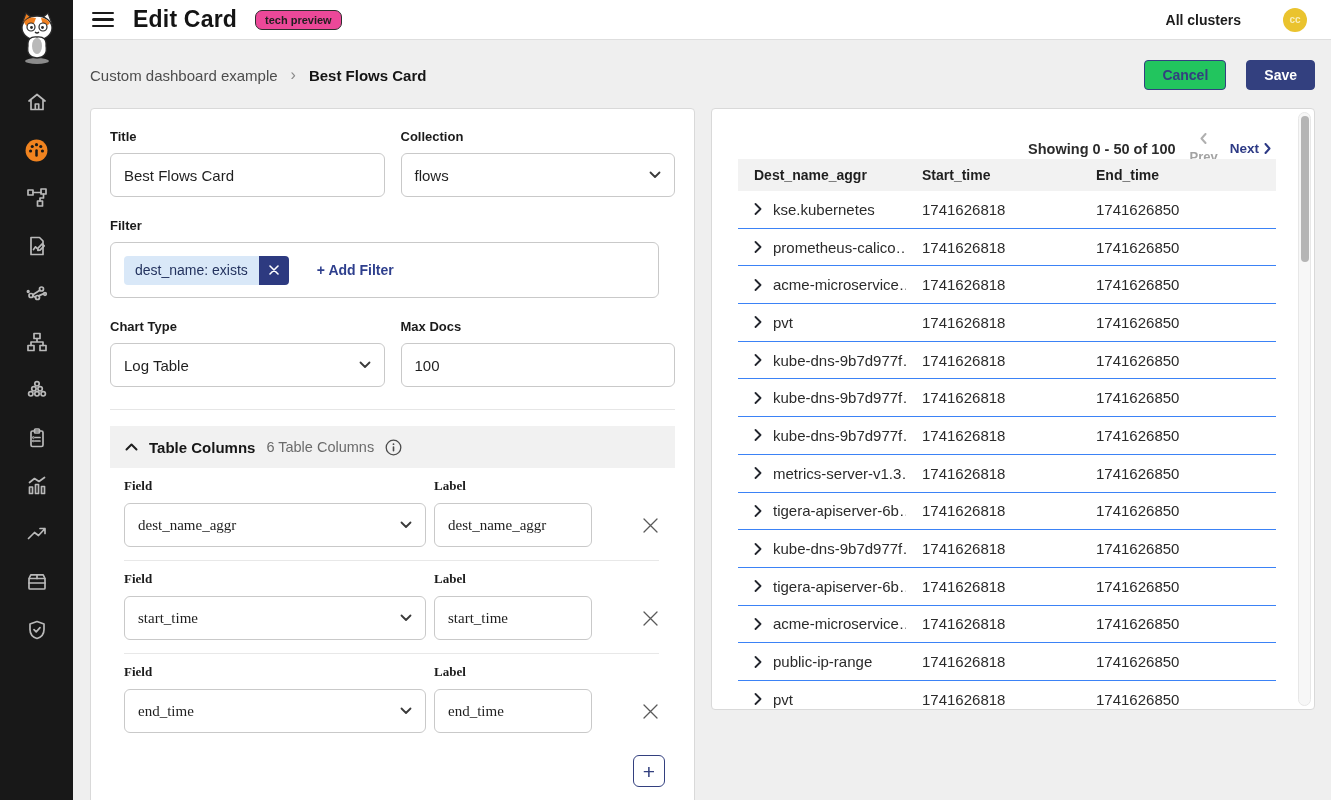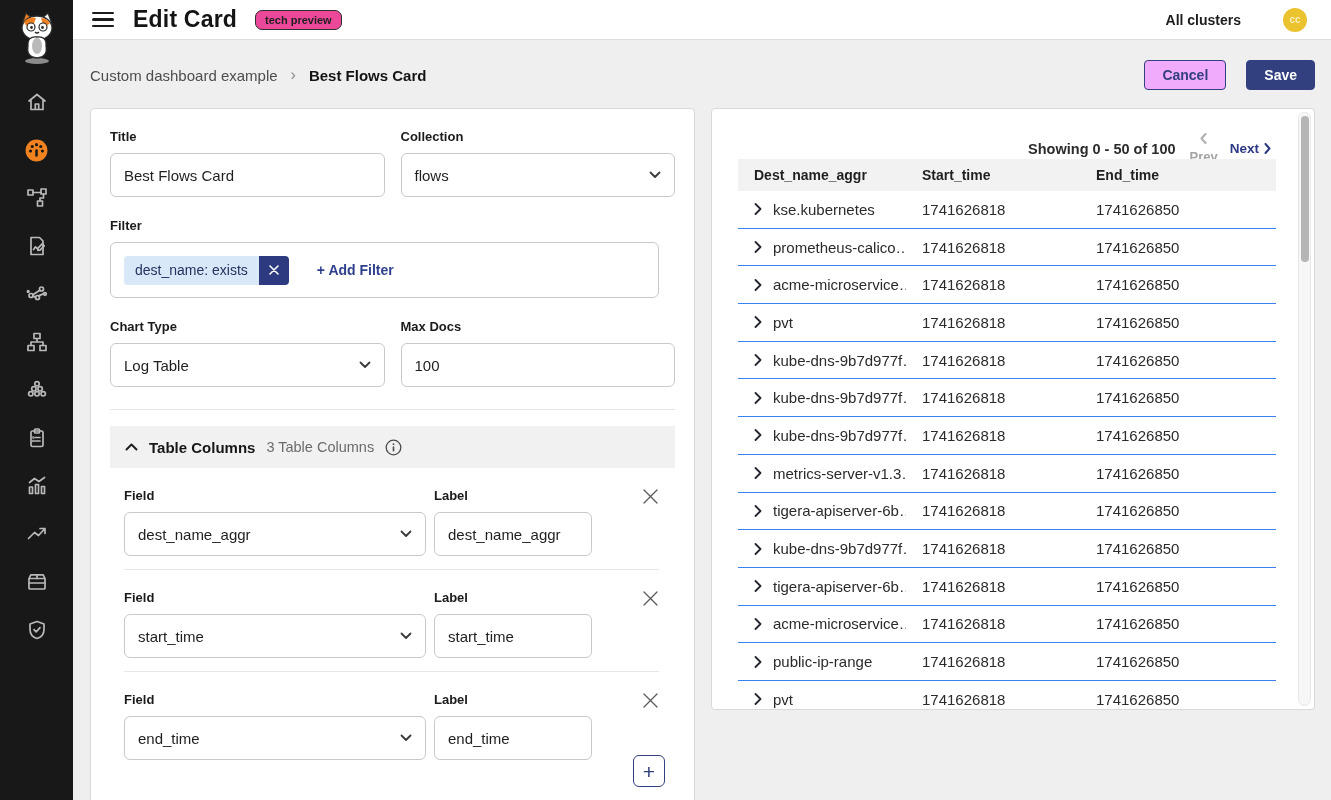--- a/index.html
+++ b/index.html
@@ -48,21 +48,21 @@
     display:flex; align-items:center; justify-content:center; cursor:pointer;
   }
   
   .crumbbar { position:absolute; left:90px; top:57px; height:36px; display:flex; align-items:center; }
   .crumb-parent { font-size:15px; color:#4d4d4d; cursor:pointer; }
   .crumb-sep { margin:0 13px; color:#8a8a8a; font-size:16px; }
   .crumb-current { font-size:15px; font-weight:700; color:#141414; }
   .actionbar { position:absolute; right:16px; top:60px; display:flex; gap:20px; }
   .btn { height:30px; border-radius:4px; font-size:14px; font-weight:700; padding:0 17px;
          display:flex; align-items:center; cursor:pointer; font-family:inherit; }
-  .btn-cancel { background:#f0abfc; border:1px solid #33407f; color:#33407f; }
+  .btn-cancel { background:#22c55e; border:1px solid #33407f; color:#33407f; }
   .btn-save { background:#33407f; border:1px solid #33407f; color:#fff; }
   
   .form-panel {
     position:absolute; left:90px; top:108px; width:605px; height:700px;
     background:#fff; border:1px solid #d9d9d9; border-radius:4px;
     padding:20px 19px; 
   }
   .preview-panel {
     position:absolute; left:711px; top:108px; width:604px; height:602px;
     background:#fff; border:1px solid #d9d9d9; border-radius:4px; overflow:hidden;
@@ -96,21 +96,21 @@
   .row-gap { margin-top:21px; }
   .divider { border:none; border-top:1px solid #e6e6e6; margin:22px 0 16px 0; }
   .sect {
     height:42px; background:#f1f1f1; display:flex; align-items:center;
     padding:0 15px; gap:11px; cursor:pointer;
   }
   .sect svg.chev-up { stroke:#1f1f1f; fill:none; stroke-width:2; stroke-linecap:round; stroke-linejoin:round; }
   .sect-title { font-size:15px; font-weight:700; color:#161616; }
   .sect-count { font-size:14.5px; color:#6b6b6b; }
   .info-icon { cursor:pointer; display:flex; }
-  .cg { display:flex; padding:20px 16px 13px 14px; }
+  .cg { display:flex; align-items:flex-end; padding:10px 16px 13px 14px;font-family:Liberation Serif, serif; }
   .cg-col1 { width:302px; }
   .cg-col2 { width:158px; margin-left:8px; }
   .cg-x { margin-left:auto; margin-bottom:13px; cursor:pointer; display:flex; }
   .gdiv { border-top:1px solid #e8e8e8; margin:0 16px 0 14px; }
   .add-col-btn {
     position:absolute; right:29px; top:646px; width:32px; height:32px;
     background:#fff; border:1.5px solid #33407f; border-radius:6px; color:#33407f;
     font-size:21px; font-weight:400; line-height:1; display:flex; align-items:center; justify-content:center;
     cursor:pointer; font-family:inherit;
   }
@@ -336,21 +336,21 @@
     </div>
   </div>
 
   <hr class="divider">
 
   <div class="sect">
     <svg class="chev-up" width="13" height="8" viewBox="0 0 13 8">
         <path d="M1.5 6.5 L6.5 1.5 L11.5 6.5"></path>
       </svg>
     <span class="sect-title">Table Columns</span>
-    <span class="sect-count">3 Table Columns</span>
+    <span class="sect-count">6 Table Columns</span>
     <span class="info-icon">
       <svg width="17" height="17" viewBox="0 0 17 17">
           <circle cx="8.5" cy="8.5" r="7.3" fill="none" stroke="#4c4c4c" stroke-width="1.3"></circle>
           <circle cx="8.5" cy="5.2" r="0.9" fill="#4c4c4c"></circle>
           <rect x="7.7" y="7.3" width="1.6" height="5.3" rx="0.8" fill="#4c4c4c"></rect>
         </svg>
     </span>
   </div>
 
   <div class="cg">

